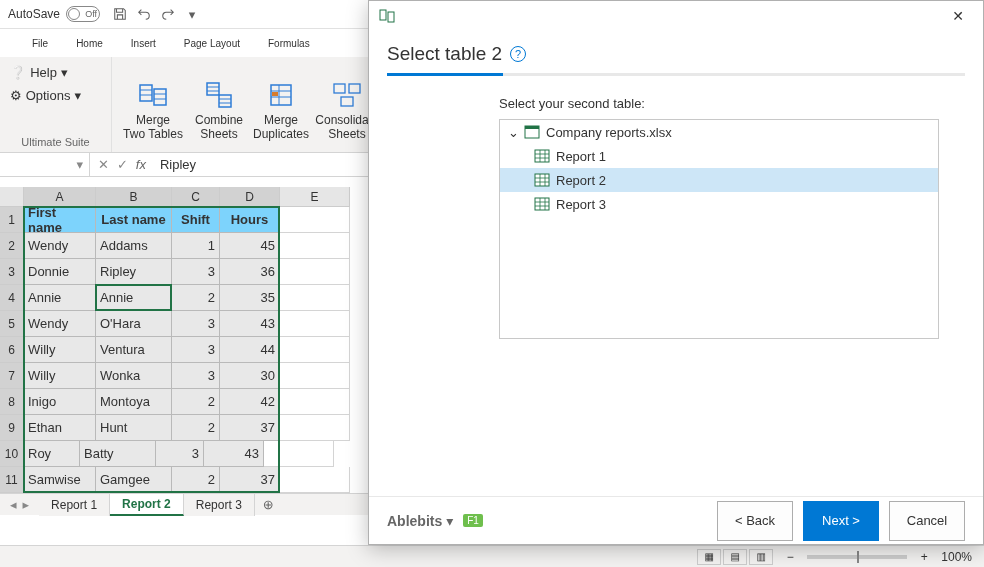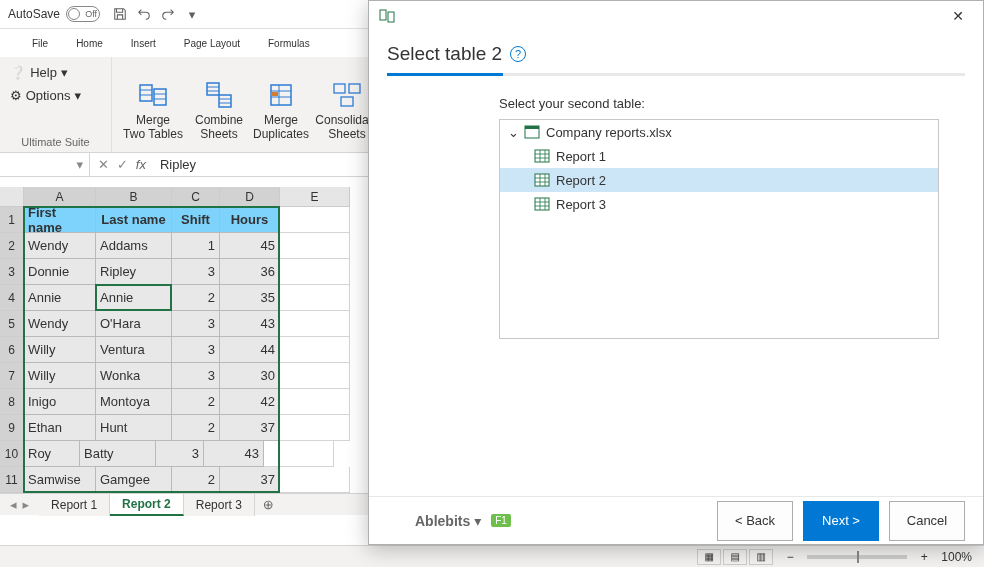--- a/index.html
+++ b/index.html
@@ -86,21 +86,21 @@
 .tree-box { border: 1px solid #c8c8c8; height: 220px; background: #fff; overflow: auto; }
 .tree-item { height: 24px; display: flex; align-items: center; padding-left: 8px; gap: 6px; font-size: 13px; }
 .tree-item.child { padding-left: 34px; }
 .tree-item.selected { background: #cde6f7; }
 .tree-chevron { width: 10px; display: inline-block; }
 .tree-icon { width: 16px; height: 14px; display: inline-flex; align-items: center; justify-content: center; }
 .range-row { margin-top: 20px; display: flex; align-items: center; gap: 6px; }
 .range-input { flex: 1; height: 26px; border: 1px solid #c8c8c8; padding: 0 6px; font-size: 13px; }
 .range-btn { width: 22px; height: 22px; border: 1px solid #c8c8c8; display: flex; align-items: center; justify-content: center; color: #0078d4; font-size: 12px; }
 .dialog-footer { height: 48px; border-top: 1px solid #e8e8e8; display: flex; align-items: center; padding: 0 18px; gap: 10px; }
-.brand { font-size: 14px; color: #666; display: flex; align-items: center; gap: 4px; margin-left: 28px; }
+.brand { font-size: 14px; color: #666; display: flex; align-items: center; gap: 4px; }
 .brand b { font-weight: 600; }
 .f1-badge { background: #6fbf4d; color: #fff; font-size: 10px; padding: 1px 4px; border-radius: 2px; margin-left: 6px; }
 .dialog-footer .spacer { flex: 1; }
 .dlg-btn { min-width: 76px; height: 40px; border: 1px solid #adadad; background: #fdfdfd; font-size: 13px; display: flex; align-items: center; justify-content: center; }
 .dlg-btn.primary { background: #0078d4; color: #fff; border-color: #0078d4; }
 
 svg { display: block; }
 </style>
 </head>
 <body>

